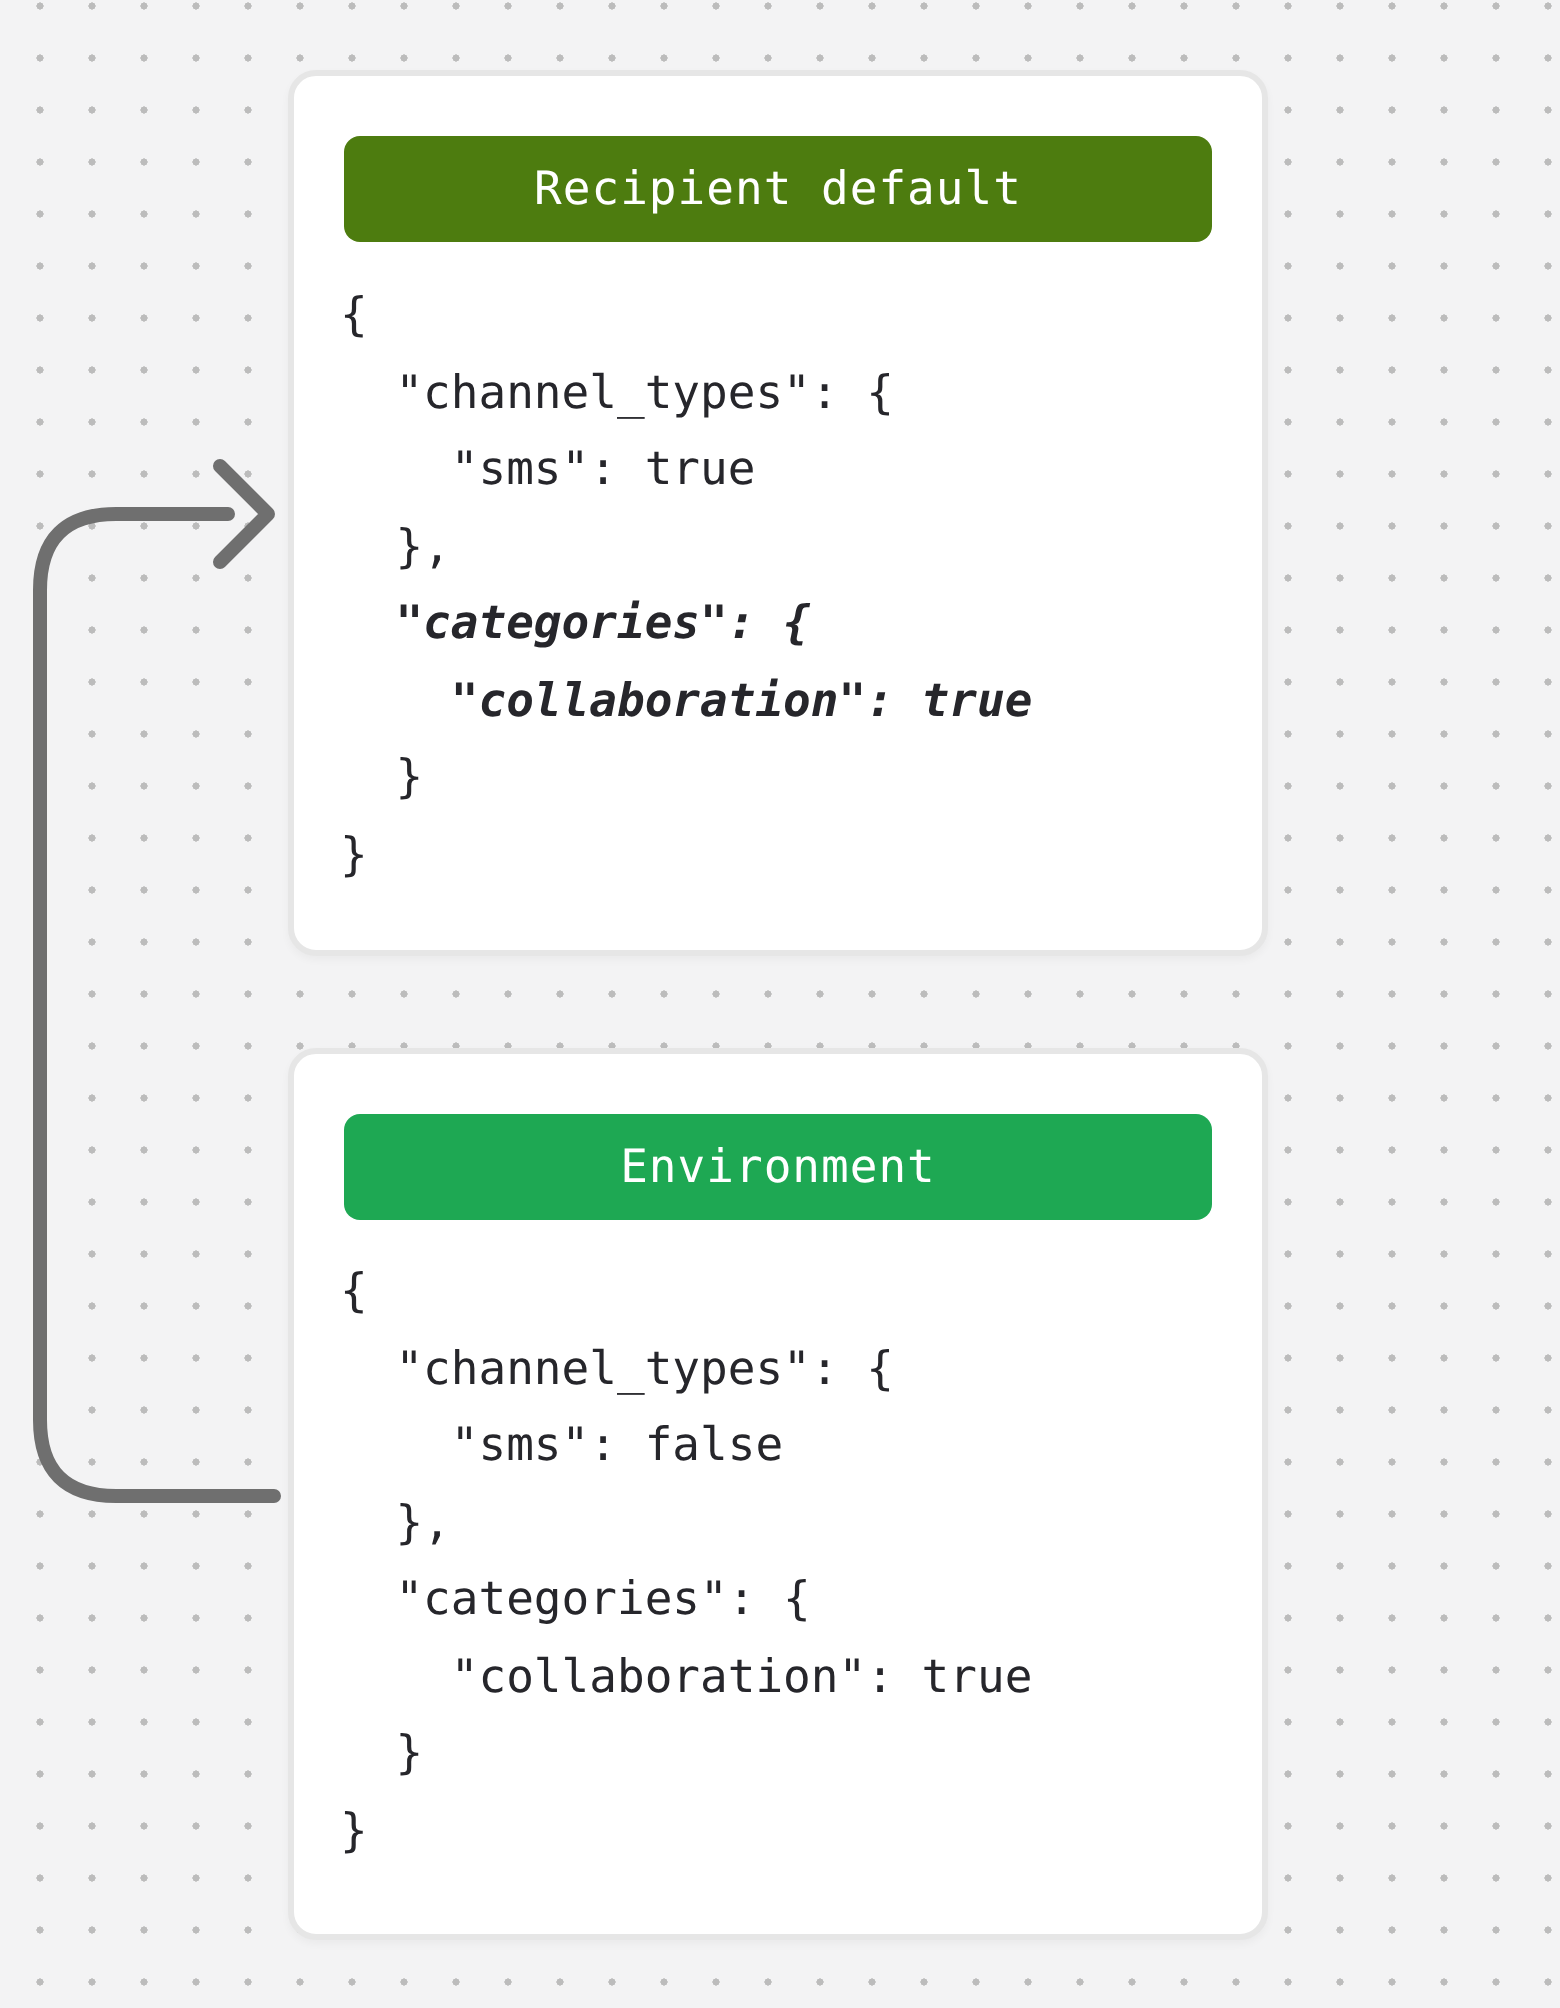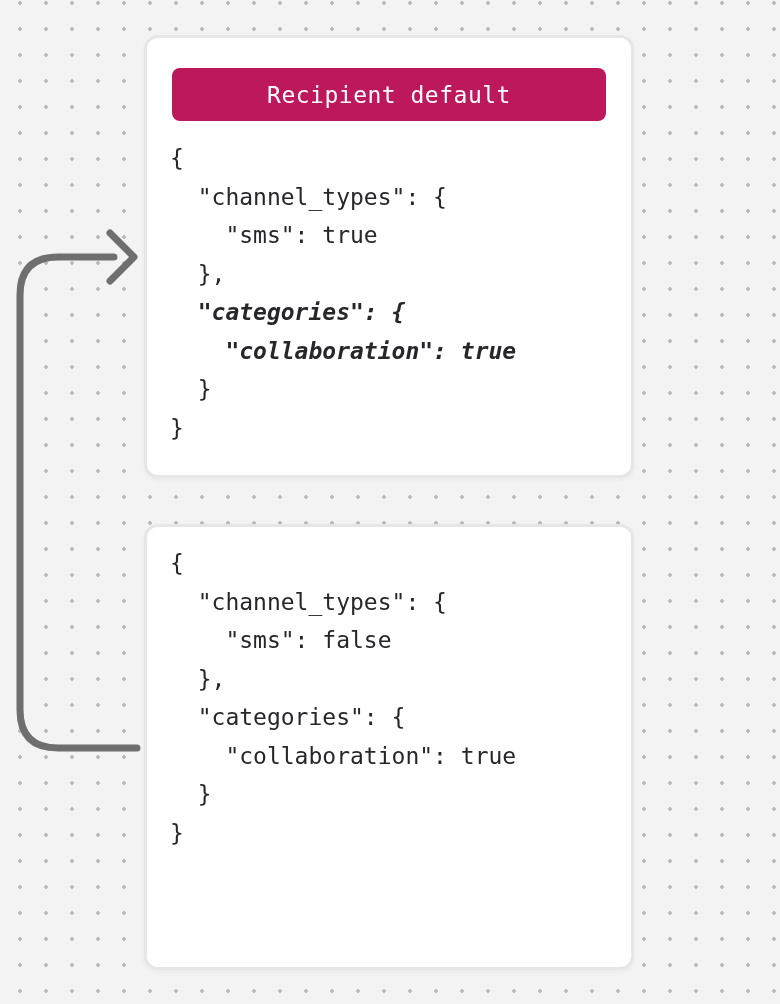--- a/index.html
+++ b/index.html
@@ -69,23 +69,26 @@
 <div class="canvas">
 
   <svg class="flow-arrow-svg" viewBox="0 0 780 1004" xmlns="http://www.w3.org/2000/svg">
     <g fill="none" stroke-width="7" stroke-linecap="round" stroke-linejoin="round" id="arrow-group" stroke="#6f6f6f">
       <path id="arrow-line" d="M 137 748 L 58 748 Q 20 748 20 710 L 20 295 Q 20 257 58 257 L 114 257"></path>
       <path id="arrow-head" d="M 110 233 L 134 257 L 110 281"></path>
     </g>
   </svg>
 
   <div class="card card-recipient">
-    <div class="card-header" id="header-0" style="background: #be185d;">
+    <div class="card-header" id="header-0" style="background: #4d7c0f;">
       <span>Recipient default</span>
     </div>
     <div class="code"><div class="code-line">{</div><div class="code-line">  "channel_types": {</div><div class="code-line">    "sms": true</div><div class="code-line">  },</div><div class="code-line em">  "categories": {</div><div class="code-line em">    "collaboration": true</div><div class="code-line">  }</div><div class="code-line">}</div></div>
   </div>
 
   <div class="card card-environment">
+    <div class="card-header" id="header-1" style="background: rgb(30, 168, 83);">
+      <span>Environment</span>
+    </div>
     <div class="code"><div class="code-line">{</div><div class="code-line">  "channel_types": {</div><div class="code-line">    "sms": false</div><div class="code-line">  },</div><div class="code-line">  "categories": {</div><div class="code-line">    "collaboration": true</div><div class="code-line">  }</div><div class="code-line">}</div></div>
   </div>
 
 </div>
 
 </body></html>

